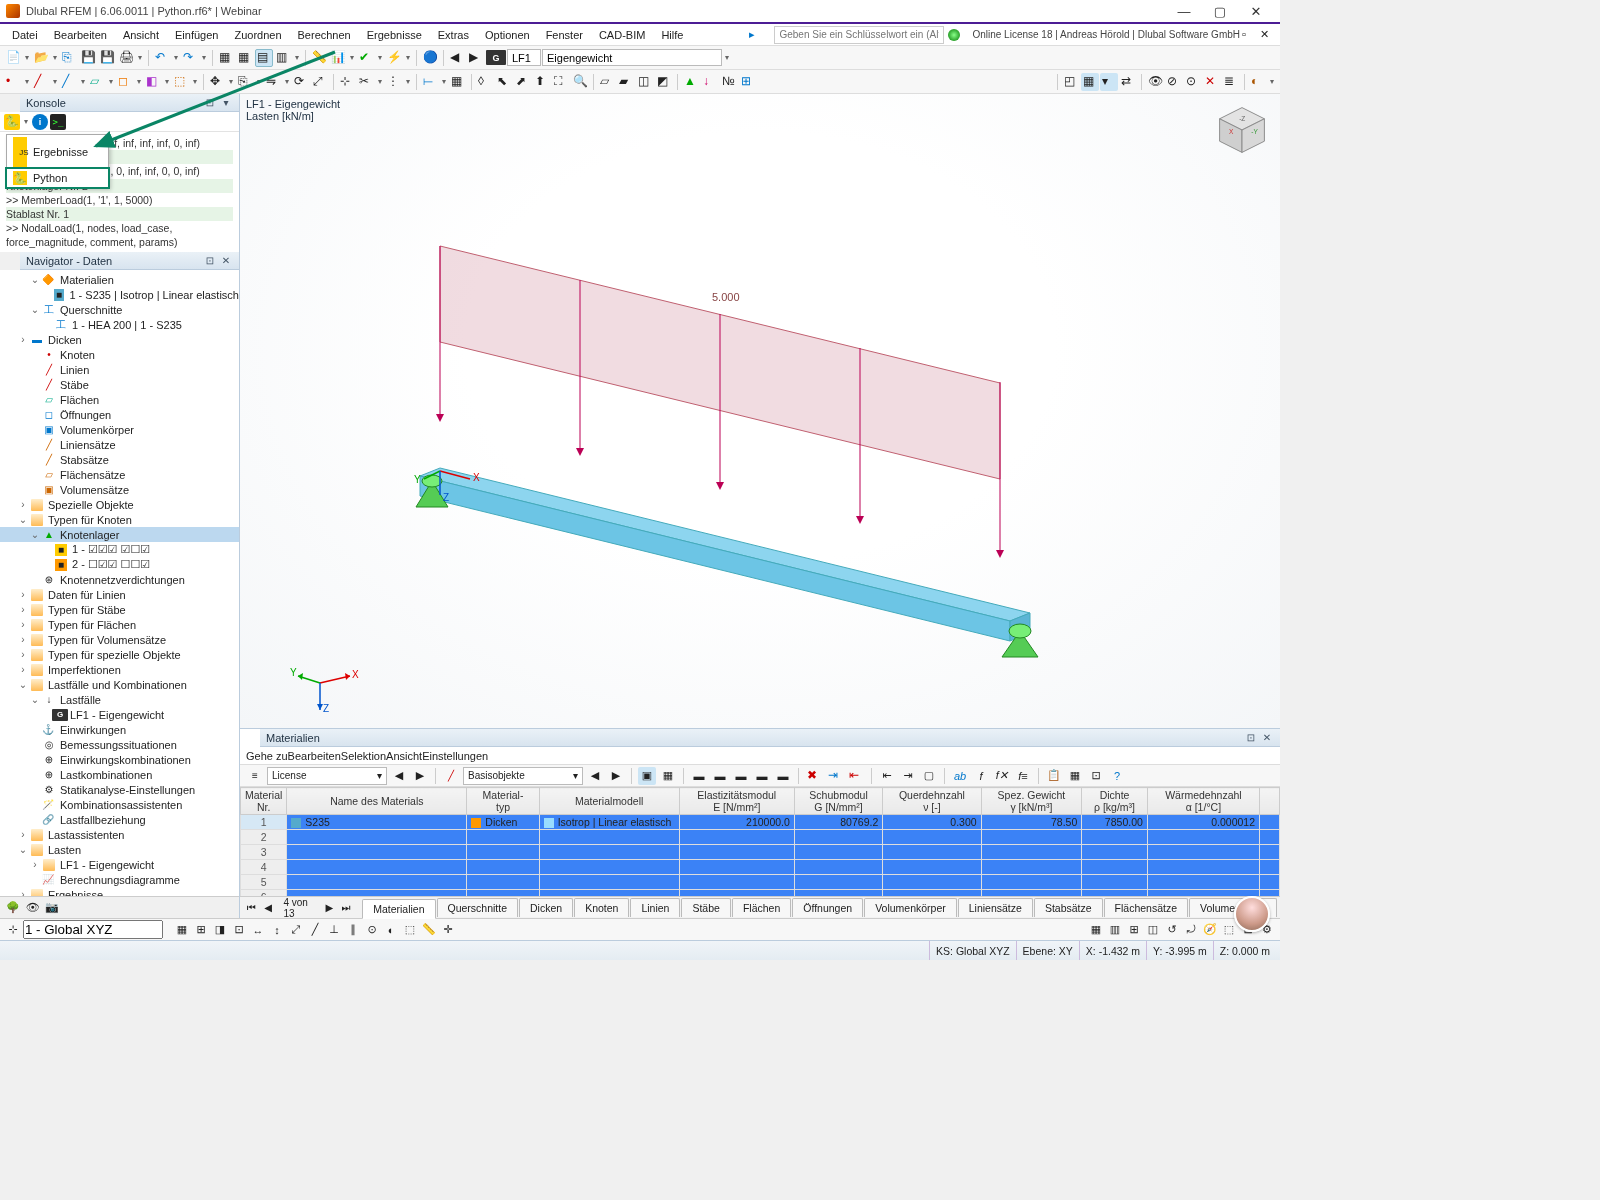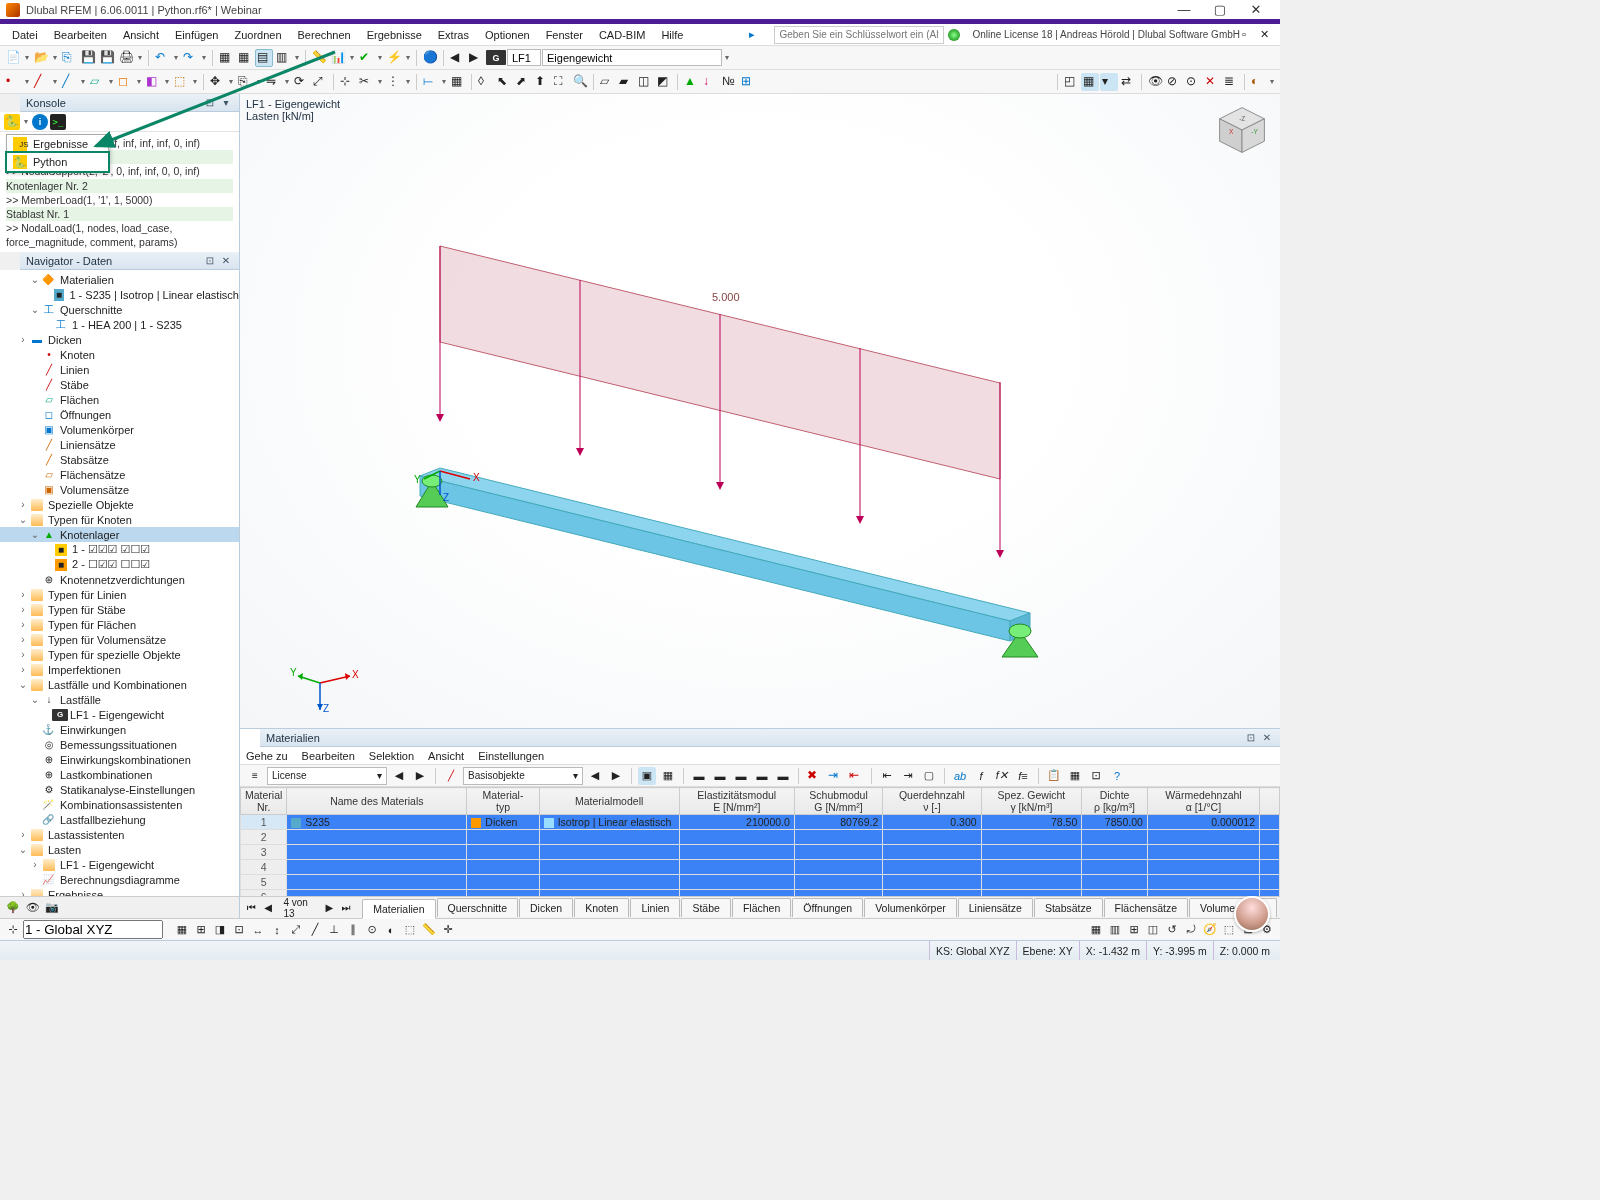--- a/index.html
+++ b/index.html
@@ -1,18 +1,18 @@
 <!DOCTYPE html>
 <html><head>
 <meta charset="utf-8">
 <style>
   * { box-sizing: border-box; margin: 0; padding: 0; }
   body { font-family: "Segoe UI", Tahoma, sans-serif; font-size: 11px; background: #f0f0f0; width: 1280px; height: 960px; overflow: hidden; position: relative; color: #222; }
   
-  .titlebar { height: 24px; background: #fff; display: flex; align-items: center; padding: 0 6px; border-bottom: 5px solid #4c1d95; }
+  .titlebar { height: 24px; background: #fff; display: flex; align-items: center; padding: 0 6px; border-bottom: 2px solid #4c1d95; }
   .titlebar-icon { width: 14px; height: 14px; background: linear-gradient(135deg,#f80,#a30); border-radius: 2px; margin-right: 6px; }
   .titlebar-title { flex: 0 0 auto; color: #444; }
   .titlebar-spacer { flex: 1; }
   .titlebar-btn { width: 36px; height: 22px; display: flex; align-items: center; justify-content: center; font-size: 13px; color: #333; cursor: default; }
   
   .menubar { height: 22px; background: #fff; display: flex; align-items: center; padding: 0 4px; border-bottom: 1px solid #ddd; font-size: 11px; }
   .menu-item { padding: 2px 8px; cursor: default; }
   .menu-search { margin-left: 20px; width: 170px; height: 18px; border: 1px solid #ccc; font-size: 10px; padding: 0 4px; color: #888; }
   .menu-license { margin-left: 8px; font-size: 10px; color: #444; }
   .menu-winicon { width: 14px; height: 14px; margin: 0 2px; }
@@ -35,21 +35,21 @@
   
   .konsole-body { height: 140px; background: #fff; overflow: hidden; font-size: 11px; position: relative;}
   .konsole-tbar { height: 20px; display: flex; align-items: center; padding: 2px 4px; gap:2px; border-bottom:1px solid #e3e3e3;}
   .kbtn { width:16px; height:16px; display:flex;align-items:center;justify-content:center; border-radius:2px;}
   .kbtn.py { background:#fc0;}
   .kbtn.info { background:#07c; color:#fff; border-radius:50%; font-weight:bold; font-size:9px;}
   .kbtn.term { background:#222; color:#3f3; font-family:monospace; font-size:9px;}
   .script-menu { position:absolute; top:22px; left:6px; background:#fff; border:1px solid #aaa; box-shadow:2px 2px 4px rgba(0,0,0,.2); z-index:10; }
   .script-menu-item { padding:2px 20px 2px 6px; display:flex; align-items:center; gap:6px; font-size:11px;}
   .script-menu-item.js { background:#fff;}
-  .script-menu-item.js .ico { width:14px;height:14px;background:#fc0;color:#222;font-size:8px;font-weight:normal;display:flex;align-items:center;justify-content:center;padding-left:8px;}
+  .script-menu-item.js .ico { width:14px;height:30px;background:#fc0;color:#222;font-size:8px;font-weight:normal;display:flex;align-items:center;justify-content:center;padding-left:8px;}
   .script-menu-item.py { background:#fff; outline:2px solid #0a8565;}
   .script-menu-item.py .ico { width:14px;height:14px;background:#fc0;display:flex;align-items:center;justify-content:center;}
   .konsole-text { position:absolute; top:22px; left:0; right:0; padding:2px 6px; font-size:10.5px; line-height:1.35; color:#333;}
   .konsole-text .l-green { background:#e6f4e6;}
   .konsole-text .l-indent { padding-left:100px;}
   
   .nav-body { flex:1; background:#fff; overflow-y:auto; font-size:11px; padding:2px 0;}
   .tree-row { display:flex; align-items:center; height:15px; padding-left:6px; white-space:nowrap; cursor:default;}
   .tree-row.selected { background:#bcd8ef;}
   .tw { display:inline-block; width:10px; text-align:center; color:#666; font-size:10px;}
@@ -61,21 +61,21 @@
   
   .nav-toolbar { height:22px; border-top:1px solid #ccc; display:flex; align-items:center; padding:0 6px; gap:6px;}
   
   .viewport { flex:1; position:relative; background:#fff; display:flex; flex-direction:column;}
   .view3d { flex:1; position:relative; background:radial-gradient(ellipse at 50% 40%, #fff 40%, #f4f6f8 100%); overflow:hidden;}
   .view-label { position:absolute; top:4px; left:6px; font-size:11px; color:#234;}
   .nav-cube { position:absolute; top:8px; right:10px; width:56px; height:56px;}
   .axes-small { position:absolute; bottom:10px; left:50px;}
   
   .bottom-panel { height:190px; display:flex; flex-direction:column; border-top:1px solid #bcd;}
-  .bp-menu { height:18px; background:#fff; display:flex; align-items:center; padding:0 6px; gap:14px; font-size:11px; border-bottom:1px solid #ddd;}
+  .bp-menu { height:18px; background:#fff; display:flex; align-items:center; padding:0 6px; gap:0; font-size:11px; border-bottom:1px solid #ddd;}
   .bp-tbar { height:22px; background:#f7f7f7; border-bottom:1px solid #ddd; display:flex; align-items:center; padding:0 6px; gap:3px;}
   .bp-tbar .sel { height:18px; border:1px solid #bbb; padding:0 4px; font-size:10px; background:#fff; display:flex; align-items:center; gap:4px; min-width:120px;}
   .bp-table { flex:1; overflow:auto; background:#3b82f6;}
   table.grid { border-collapse:collapse; width:100%; font-size:10.5px;}
   table.grid th { background:linear-gradient(#f4f4f4,#e9e9e9); border:1px solid #ccc; padding:1px 4px; text-align:center; font-weight:normal; color:#333;}
   table.grid td { border:1px solid #ddd; padding:1px 4px; height:14px; text-align:right;}
   table.grid td.rownum { background:#eee; text-align:center; color:#555; width:30px;}
   table.grid td.rownum.sel { background:#d6e8f5;}
   table.grid td.l { text-align:left;}
   .color-chip{display:inline-block;width:10px;height:10px;vertical-align:middle;margin-right:4px;}
@@ -511,21 +511,21 @@
           <span class="tree-label">2 - ☐☑☑ ☐☐☑</span>
         </div>
       <div class="tree-row indent2">
           <span class="tw"></span>
           <span class="ticon">⊛</span>
           <span class="tree-label">Knotennetzverdichtungen</span>
         </div>
       <div class="tree-row indent1">
           <span class="tw">›</span>
           <span class="ticon folder"></span>
-          <span class="tree-label">Typen für Linien</span>
+          <span class="tree-label">Daten für Linien</span>
         </div>
       <div class="tree-row indent1">
           <span class="tw">›</span>
           <span class="ticon folder"></span>
           <span class="tree-label">Typen für Stäbe</span>
         </div>
       <div class="tree-row indent1">
           <span class="tw">›</span>
           <span class="ticon folder"></span>
           <span class="tree-label">Typen für Flächen</span>

